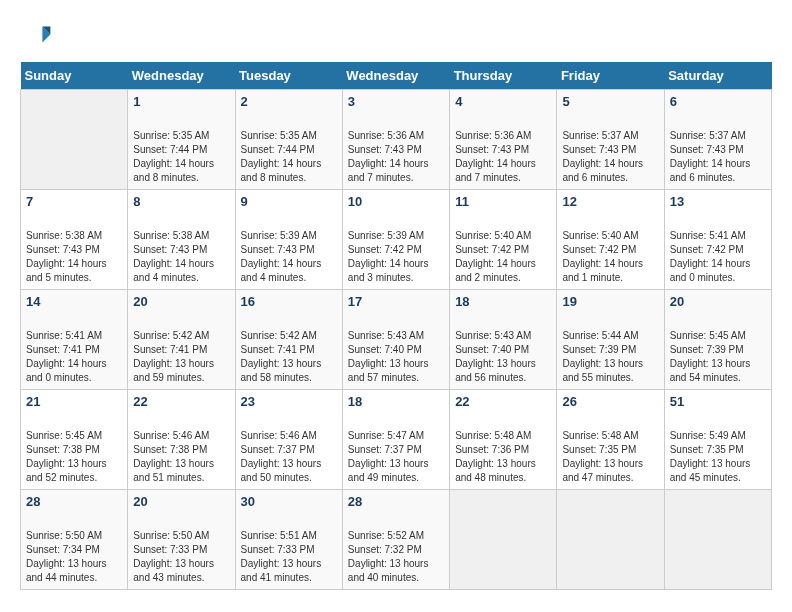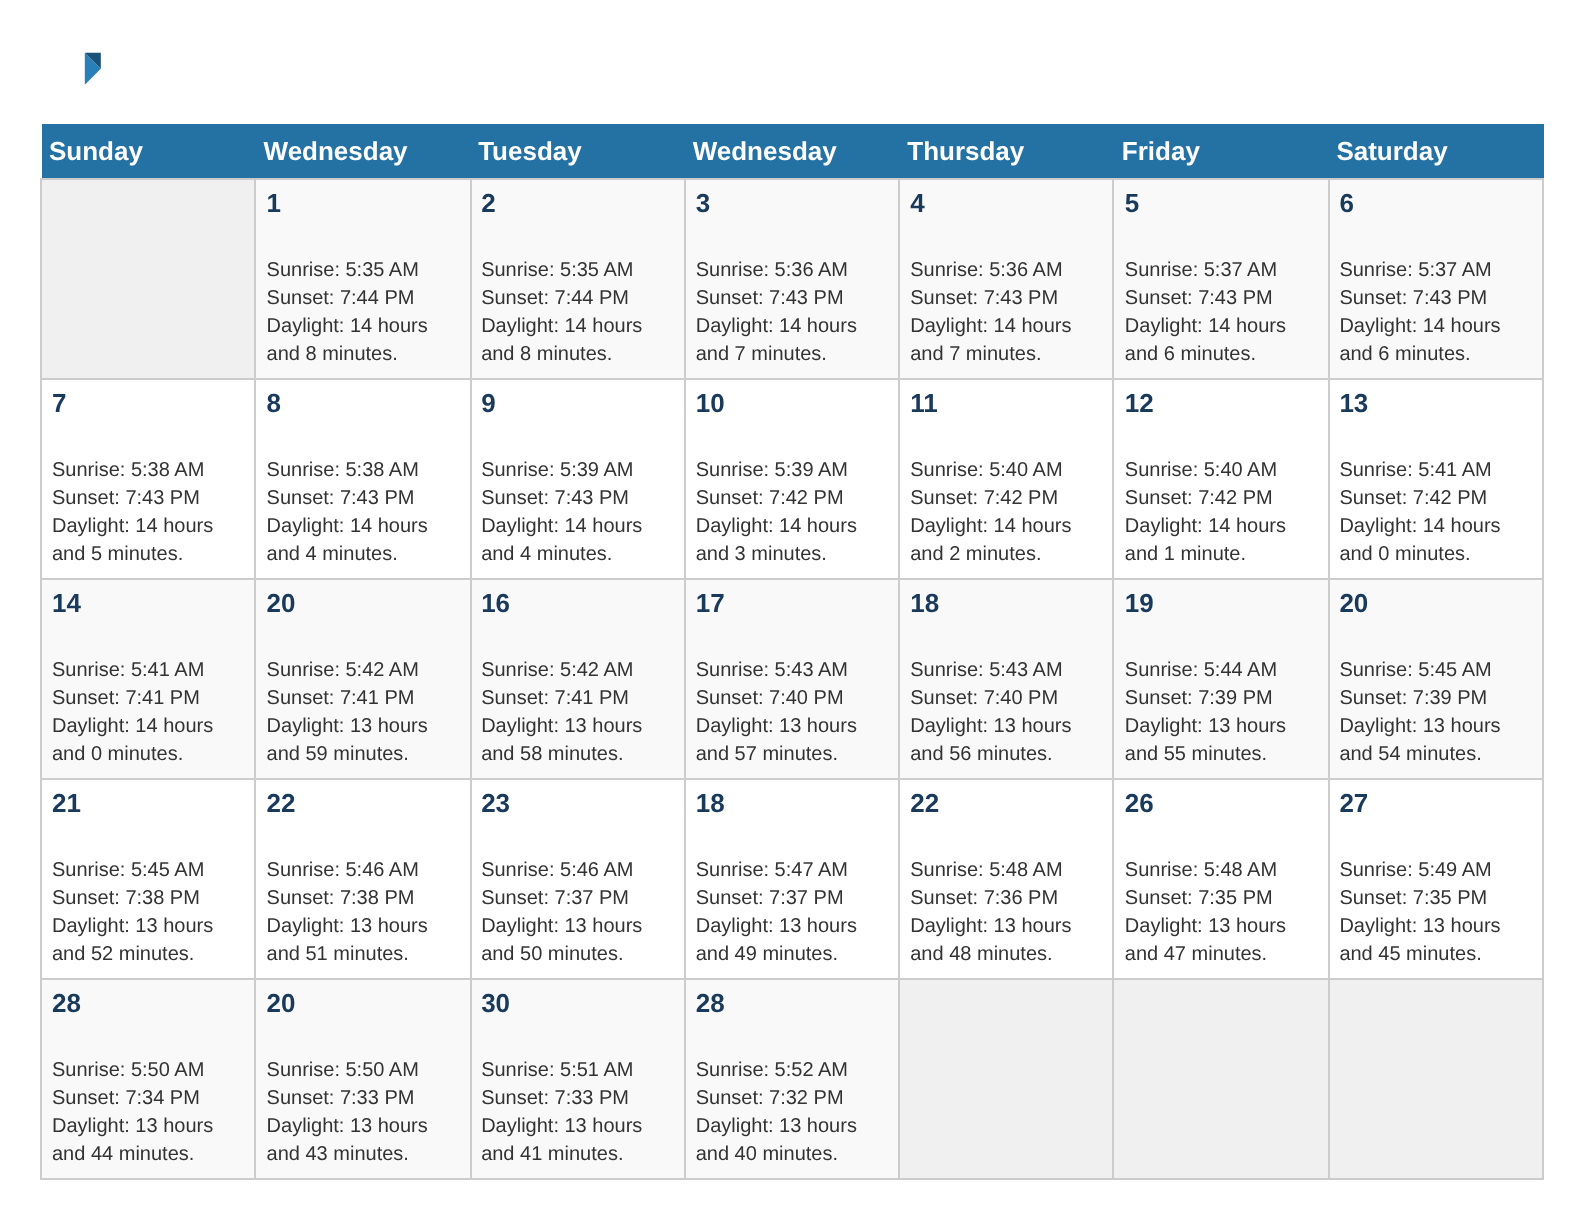--- a/index.html
+++ b/index.html
@@ -228,21 +228,21 @@
         </td>
         <td>
           <span class="day-number">22</span>
           <div class="day-info">Sunrise: 5:48 AM<br>Sunset: 7:36 PM<br>Daylight: 13 hours and 48 minutes.</div>
         </td>
         <td>
           <span class="day-number">26</span>
           <div class="day-info">Sunrise: 5:48 AM<br>Sunset: 7:35 PM<br>Daylight: 13 hours and 47 minutes.</div>
         </td>
         <td>
-          <span class="day-number">27</span>
+          <span class="day-number">51</span>
           <div class="day-info">Sunrise: 5:49 AM<br>Sunset: 7:35 PM<br>Daylight: 13 hours and 45 minutes.</div>
         </td>
       </tr>
       <tr>
         <td>
           <span class="day-number">28</span>
           <div class="day-info">Sunrise: 5:50 AM<br>Sunset: 7:34 PM<br>Daylight: 13 hours and 44 minutes.</div>
         </td>
         <td>
           <span class="day-number">20</span>

